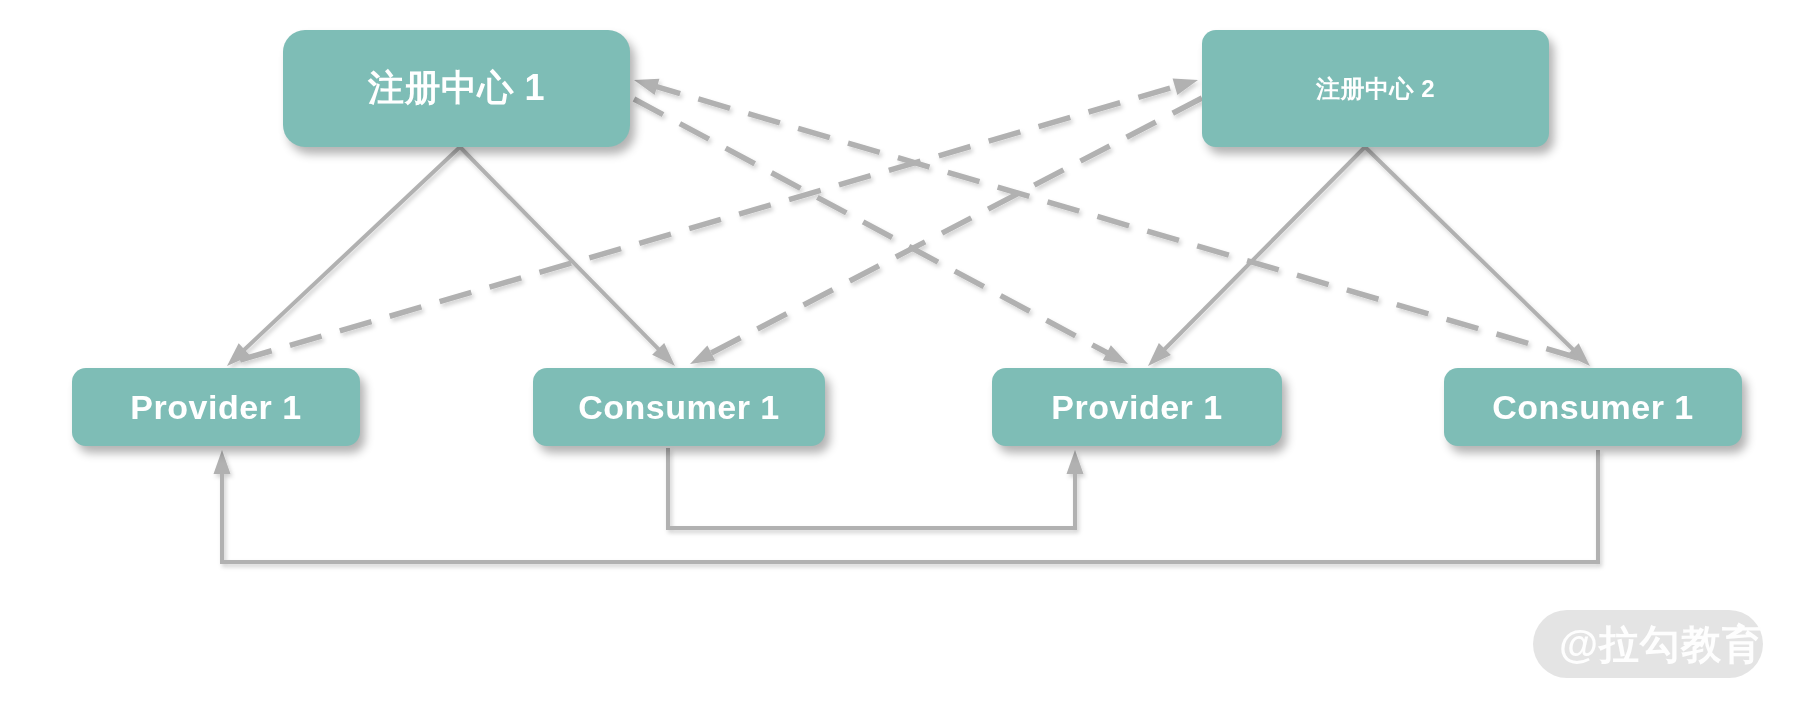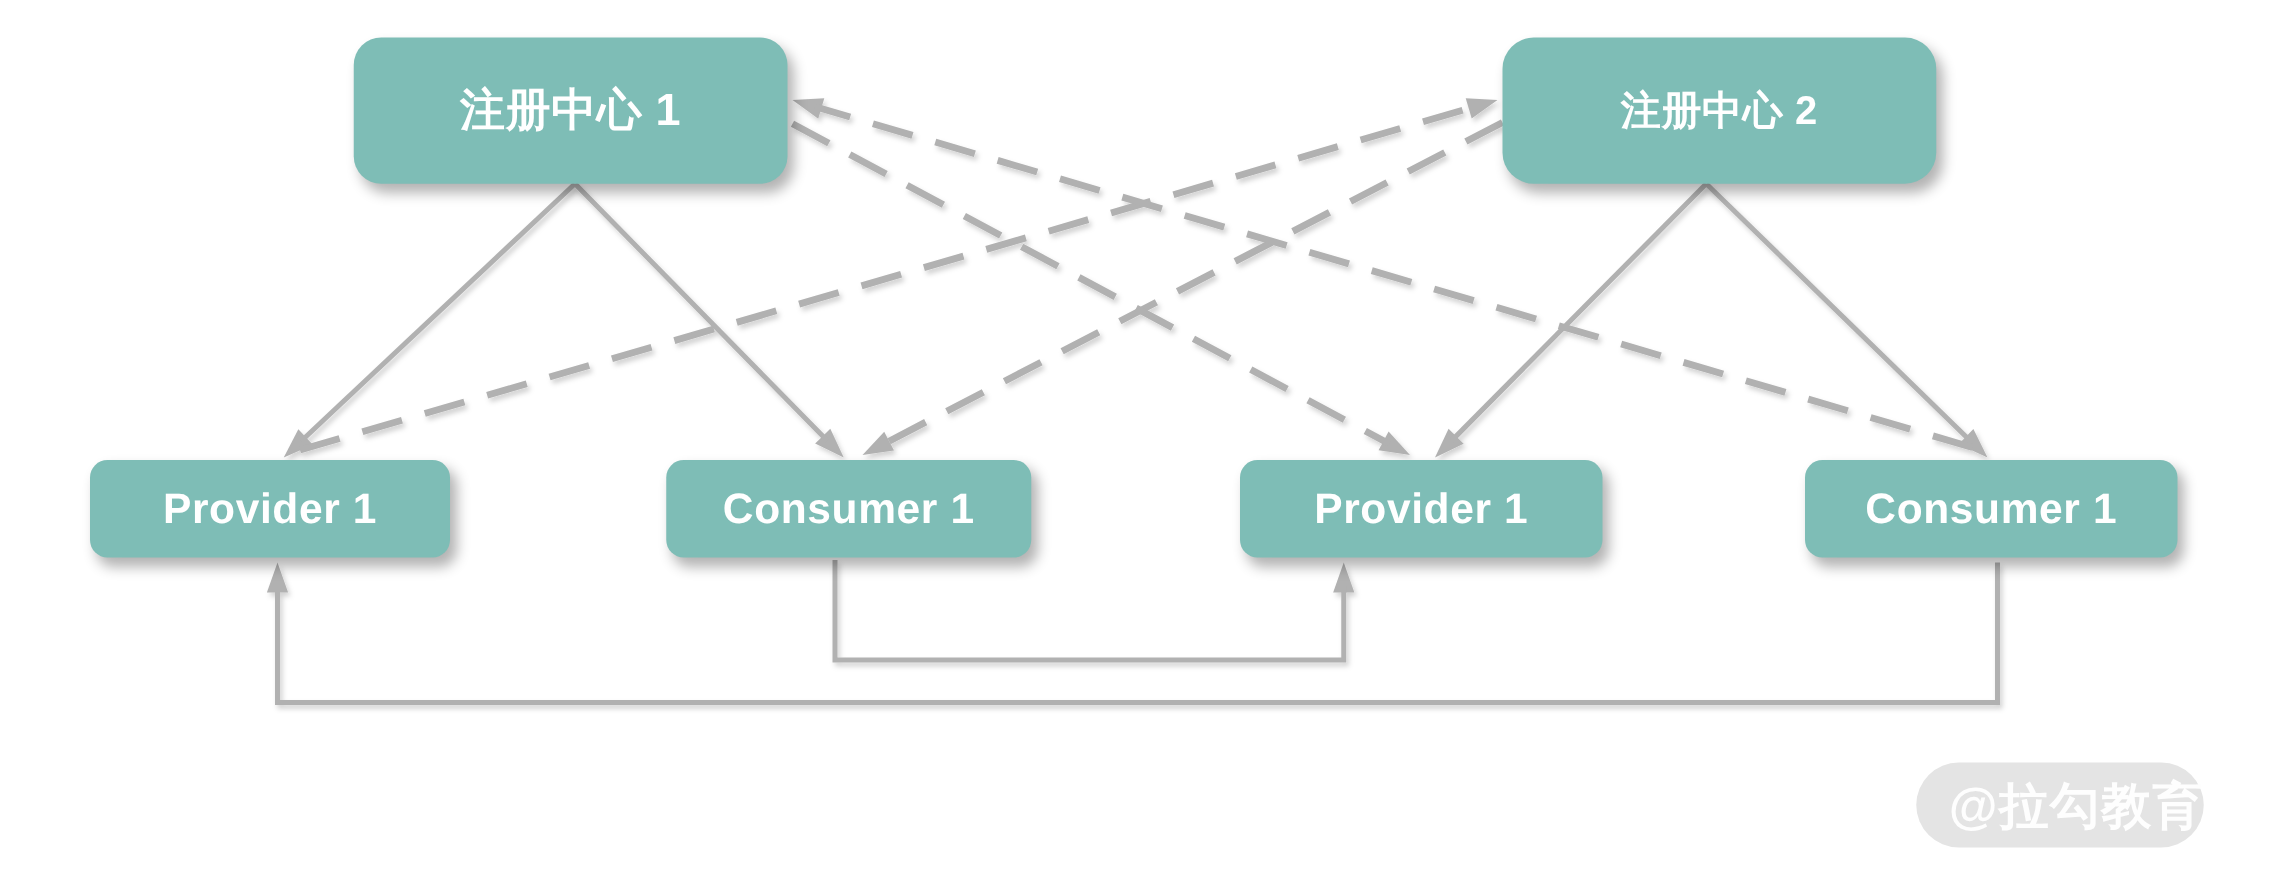--- a/index.html
+++ b/index.html
@@ -61,21 +61,21 @@
         <polygon points="1075,450 1083.5,474 1066.5,474" fill="#b1b1b1"></polygon>
         <polyline points="668,448 668,528 1075,528 1075,469" fill="none" stroke="#b1b1b1" stroke-width="4"></polyline>
         <polygon points="222,450 230.5,474 213.5,474" fill="#b1b1b1"></polygon>
         <polyline points="1598,450 1598,562 222,562 222,469" fill="none" stroke="#b1b1b1" stroke-width="4"></polyline>
       </g>
   </svg>
 
   <div class="node" style="left: 283px; top: 30px; width: 347px; height: 117px; border-radius: 22px; font-size: 36px; background: rgb(126, 189, 182); color: rgb(255, 255, 255);">
     <span>注册中心 1</span>
   </div>
-  <div class="node" style="left: 1202px; top: 30px; width: 347px; height: 117px; border-radius: 25px; font-size: 32px; background: rgb(126, 189, 182); color: rgb(255, 255, 255);">
+  <div class="node" style="left: 1202px; top: 30px; width: 347px; height: 117px; border-radius: 14px; font-size: 24px; background: rgb(126, 189, 182); color: rgb(255, 255, 255);">
     <span>注册中心 2</span>
   </div>
   <div class="node" style="left: 72px; top: 368px; width: 288px; height: 78px; border-radius: 14px; font-size: 34px; background: rgb(126, 189, 182); color: rgb(255, 255, 255);">
     <span>Provider 1</span>
   </div>
   <div class="node" style="left: 533px; top: 368px; width: 292px; height: 78px; border-radius: 14px; font-size: 34px; background: rgb(126, 189, 182); color: rgb(255, 255, 255);">
     <span>Consumer 1</span>
   </div>
   <div class="node" style="left: 992px; top: 368px; width: 290px; height: 78px; border-radius: 14px; font-size: 34px; background: rgb(126, 189, 182); color: rgb(255, 255, 255);">
     <span>Provider 1</span>

